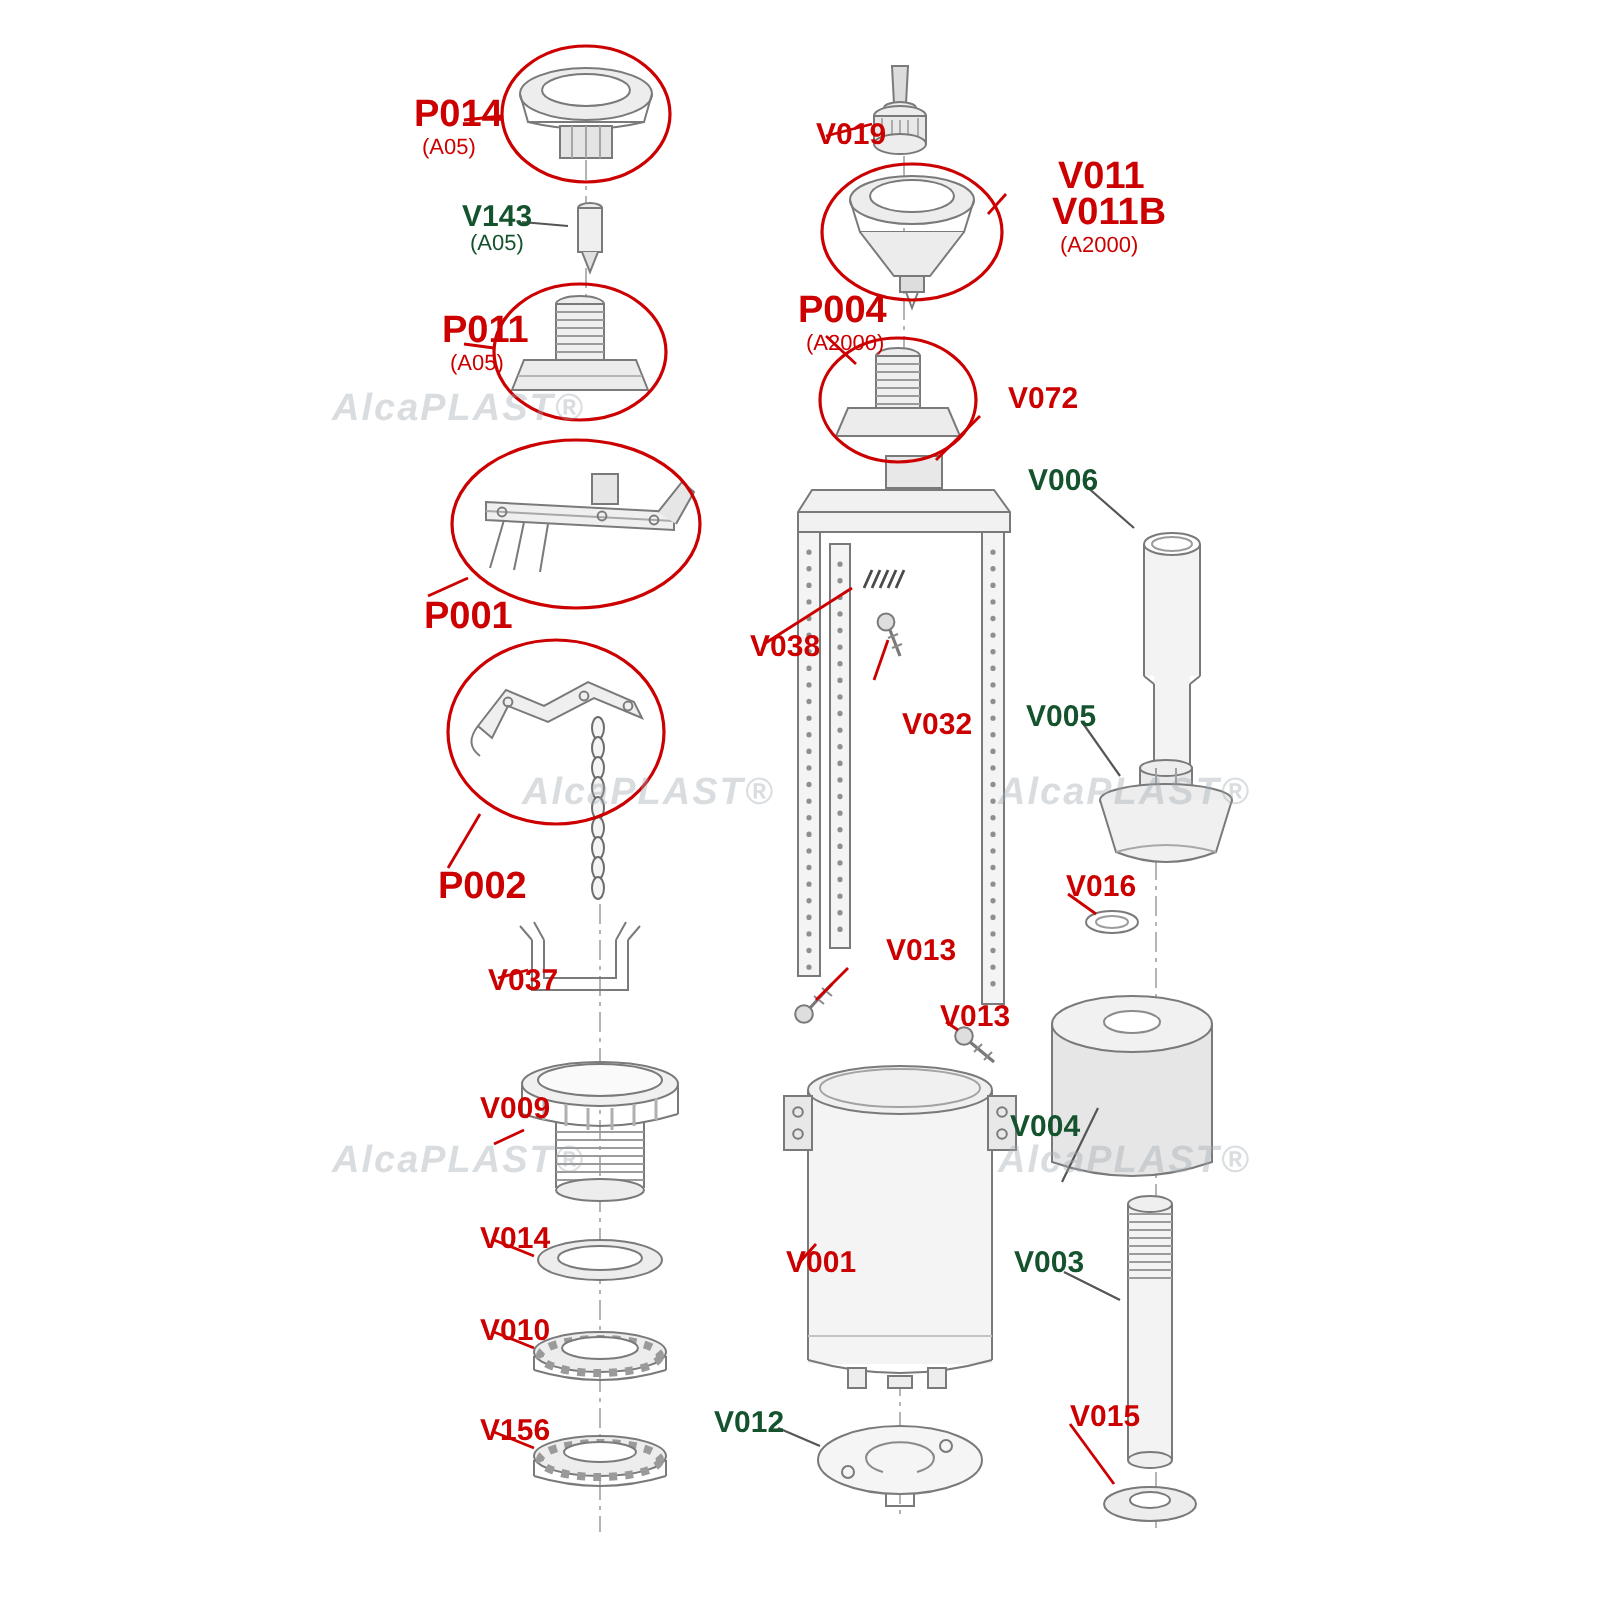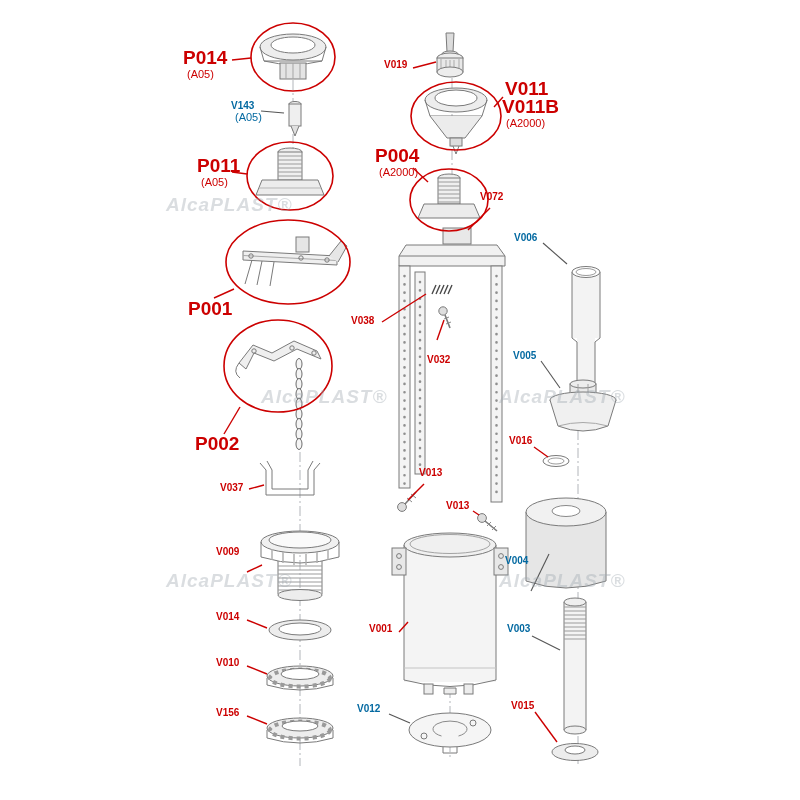--- a/index.html
+++ b/index.html
@@ -1,24 +1,24 @@
 <!DOCTYPE html>
 <html><head>
 <meta charset="utf-8">
 <style>
   * { margin:0; padding:0; box-sizing:border-box; }
   body { background:#ffffff; font-family:"Liberation Sans", sans-serif; }
   #stage { position:relative; width:800px; height:800px; background:#ffffff; overflow:hidden; }
   svg.art { position:absolute; left:0; top:0; }
   .lbl { position:absolute; font-weight:bold; line-height:1.08; white-space:nowrap; z-index:3; }
-  .lbl .t { font-size:10px; display:block; }
+  .lbl .t { font-size:15px; display:block; }
   .lbl.lg .t { font-size:19px; }
   .lbl .s { display:block; font-size:11px; font-weight:normal; padding-left:4px; }
-  .red { color:#cc0000; }
-  .dark { color:#0369a1; }
+  .red { color:#cc0000;margin-left:24px; }
+  .dark { color:#14532d; }
   .wm { position:absolute; color:#9fa8b0; opacity:0.38; font-style:italic; font-weight:bold;
         font-size:19px; letter-spacing:1px; z-index:2; pointer-events:none;margin-left:16px; }
 </style>
 </head>
 <body>
 
 <div id="stage">
 
   <div class="wm" style="left:150px;top:194px">AlcaPLAST®</div>
   <div class="wm" style="left:245px;top:386px">AlcaPLAST®</div>

